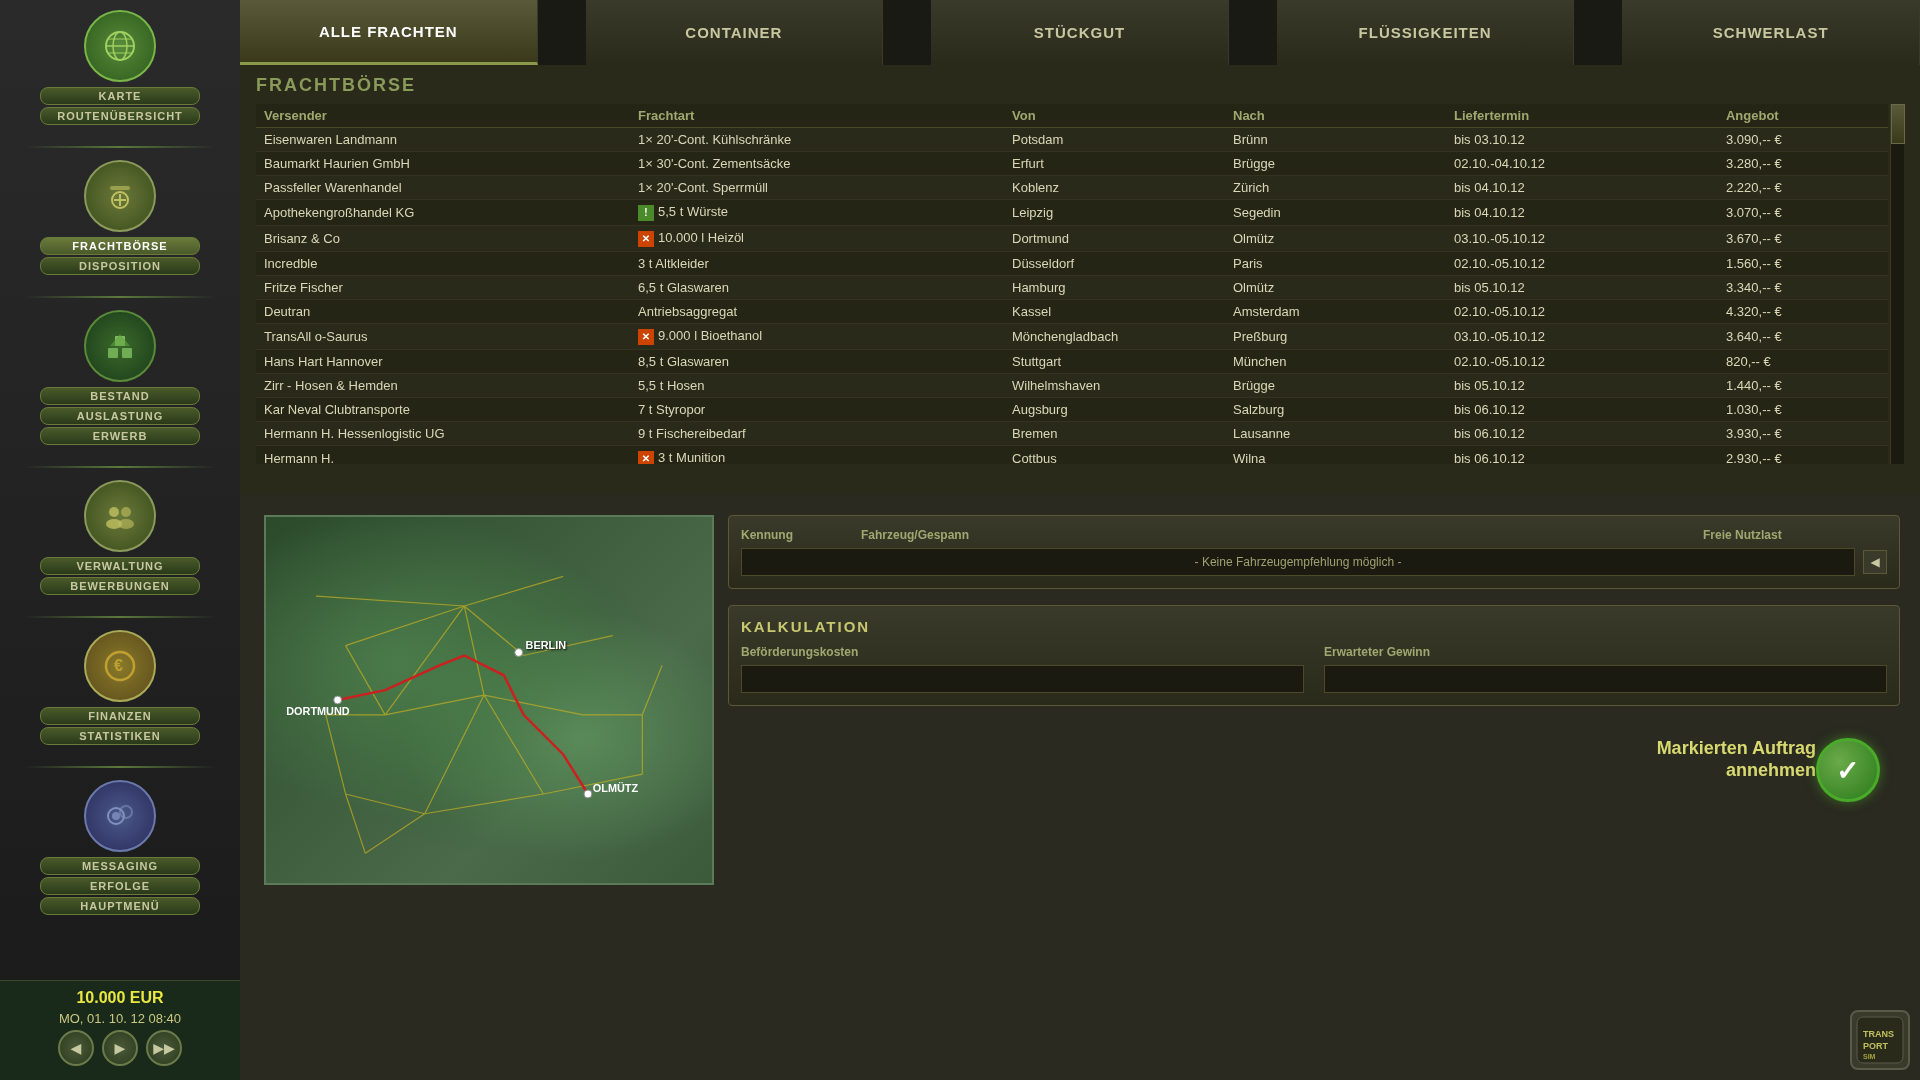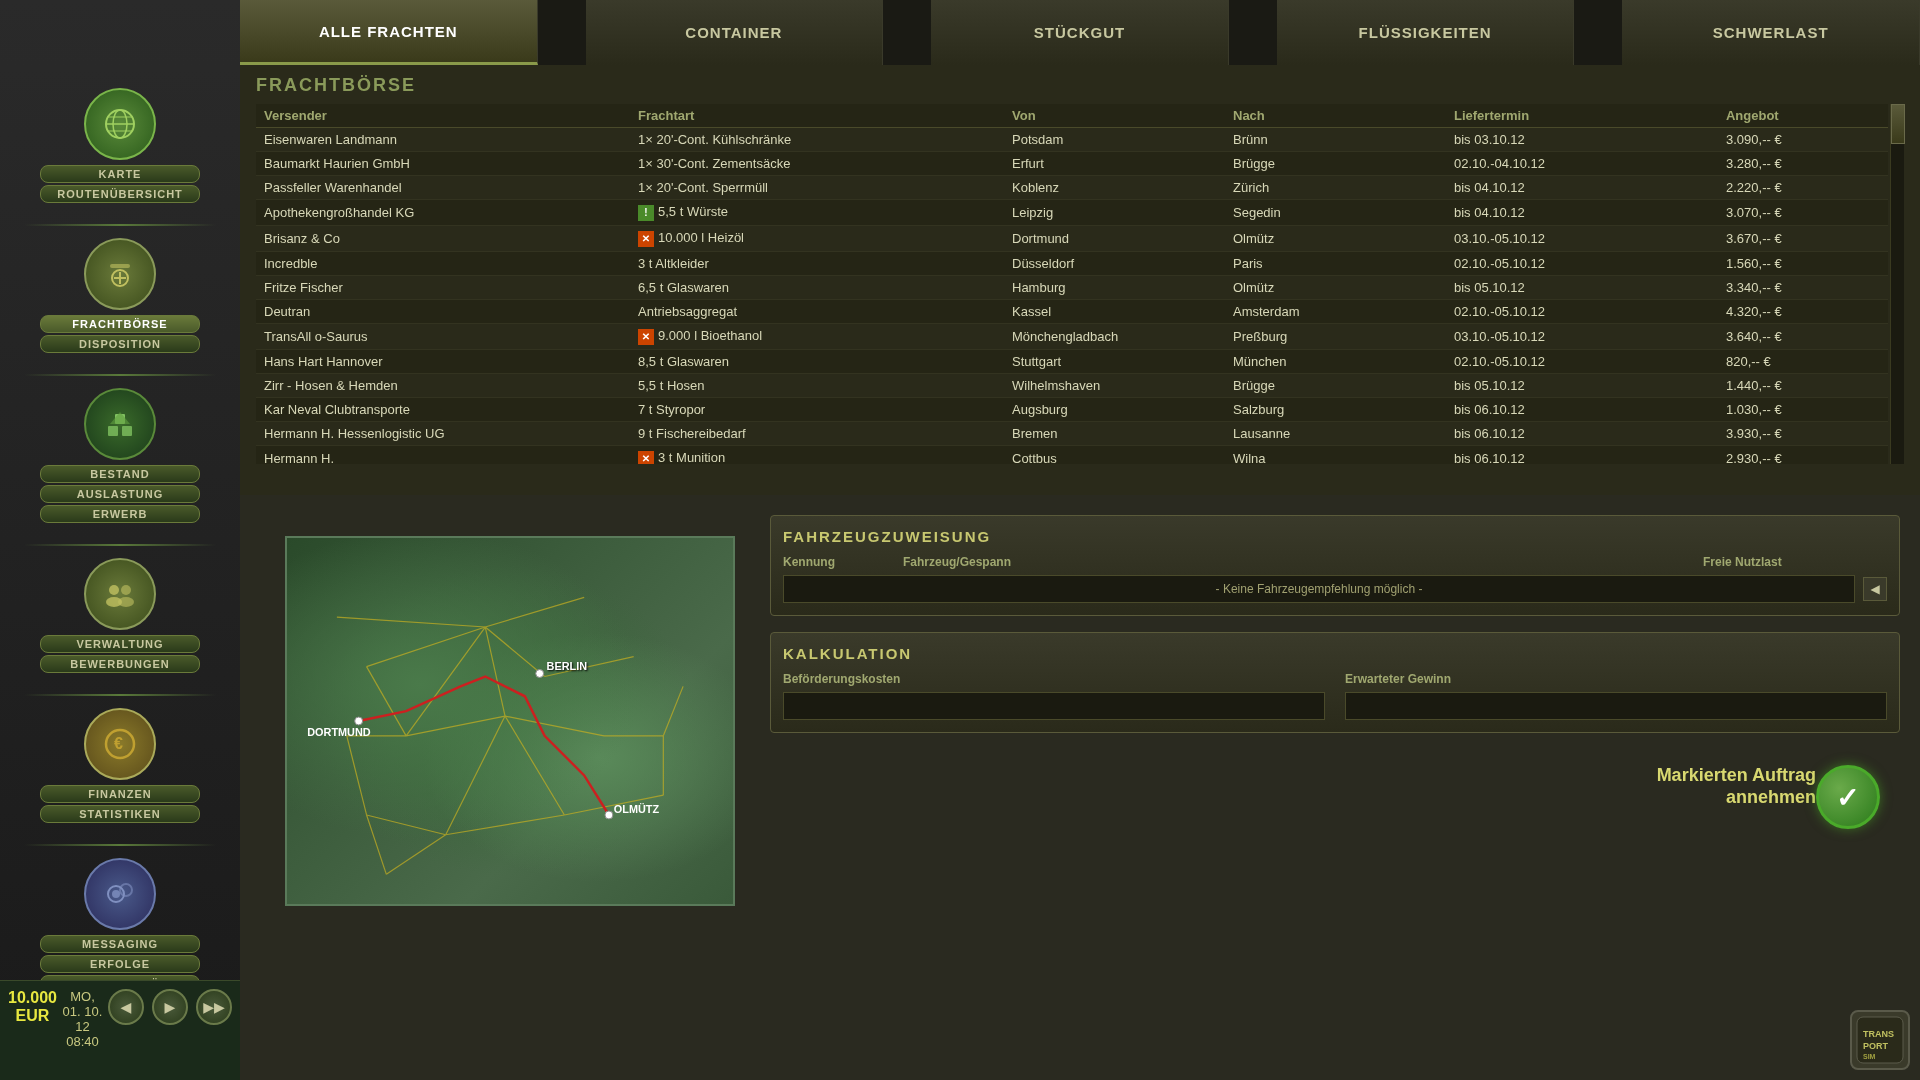--- a/index.html
+++ b/index.html
@@ -17,21 +17,20 @@
       position: absolute;
       left: 0; top: 0;
       width: 240px;
       height: 1080px;
       background: linear-gradient(to bottom, #2a2a2a, #1a1a1a);
       display: flex;
       flex-direction: column;
       align-items: center;
       padding-top: 10px;
       gap: 8px;
-      justify-content: center;
     }
 
     .sidebar-icon-group {
       display: flex;
       flex-direction: column;
       align-items: center;
       width: 100%;
       margin-bottom: 8px;
     }
 
@@ -79,20 +78,21 @@
     
     #bottom-status {
       position: absolute;
       left: 0; bottom: 0;
       width: 240px;
       height: 100px;
       background: #1a2a1a;
       border-top: 1px solid #3a4a2a;
       padding: 8px;
       display: flex;
+      flex-direction: column;
       gap: 4px;
     }
 
     .money-display {
       color: #e8e840;
       font-size: 16px;
       font-weight: bold;
       text-align: center;
     }
 
@@ -263,21 +263,21 @@
     #bottom-panels {
       display: flex;
       width: 100%;
       height: 615px;
       gap: 0;
     }
 
     #map-panel {
       width: 450px;
       height: 370px;
-      margin: 25px;
+      margin: 4px;
       background: #bef264;
       border: 2px solid #5a7a5a;
       position: relative;
       overflow: hidden;
     }
 
     .map-bg {
       width: 100%;
       height: 100%;
       background: 
@@ -739,21 +739,20 @@
           <text x="262" y="133" fill="white" font-size="11" font-weight="bold" style="text-shadow: 1px 1px 2px black;">BERLIN</text>
           <text x="20" y="200" fill="white" font-size="11" font-weight="bold">DORTMUND</text>
           <text x="330" y="278" fill="white" font-size="11" font-weight="bold">OLMÜTZ</text>
         </svg>
       </div>
     </div>
 
     <div id="right-panels">
 
       <div class="panel-box">
-        <div class="panel-title">FAHRZEUGZUWEISUNG</div>
         <div class="panel-cols">
           <div style="flex:0 0 120px;">
             <div class="panel-col-header">Kennung</div>
           </div>
           <div style="flex:1; display:flex; align-items:center; gap:8px;">
             <div style="flex:1;">
               <div class="panel-col-header">Fahrzeug/Gespann</div>
             </div>
             <div style="flex:0 0 160px;">
               <div class="panel-col-header">Freie Nutzlast</div>

